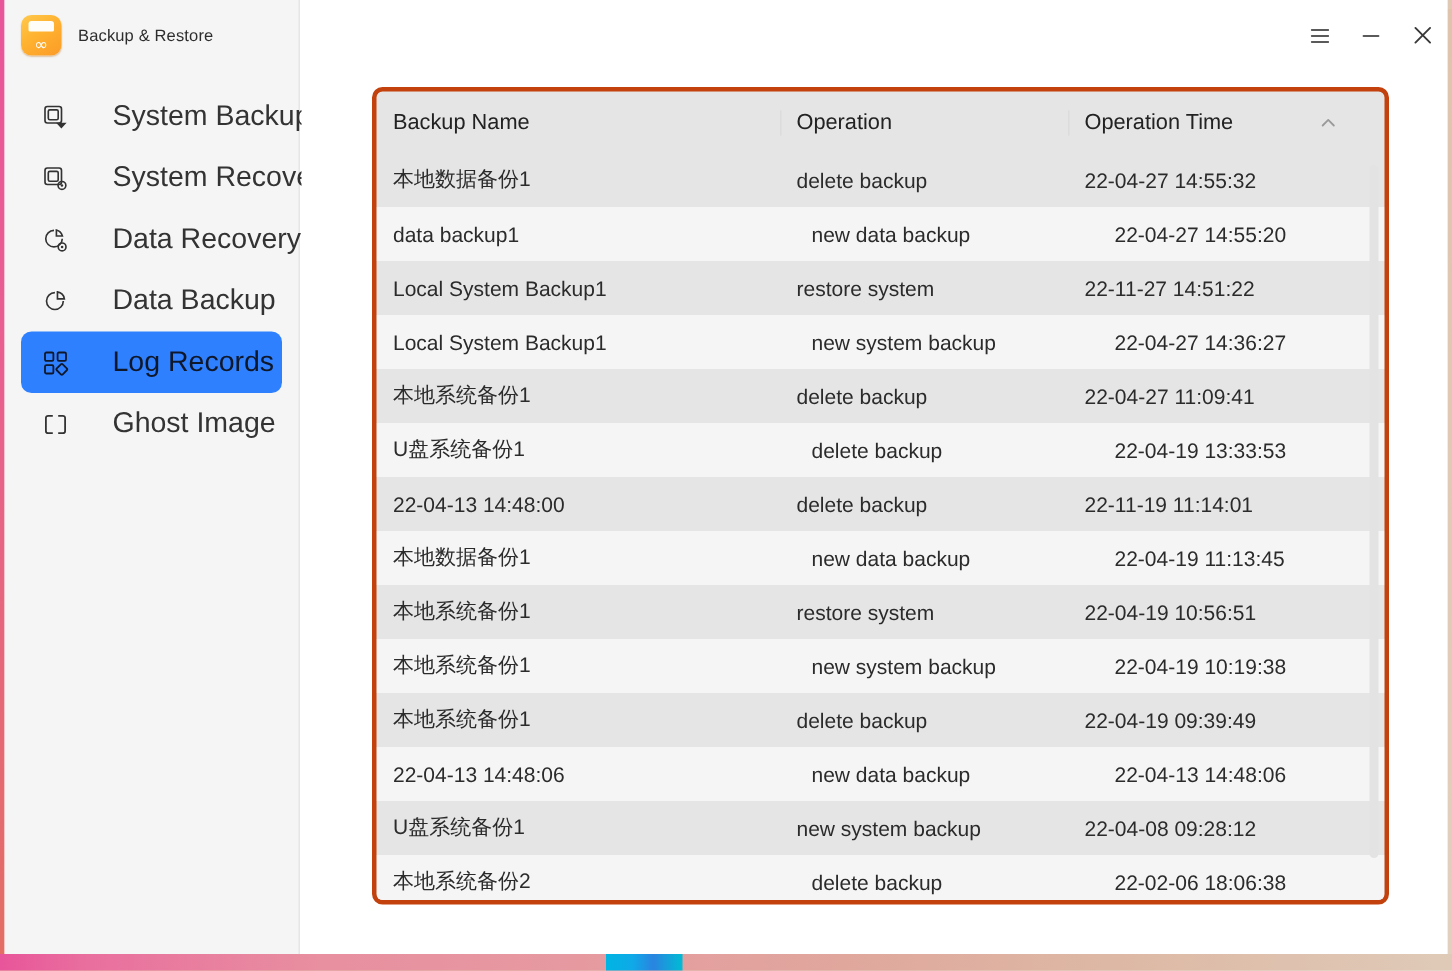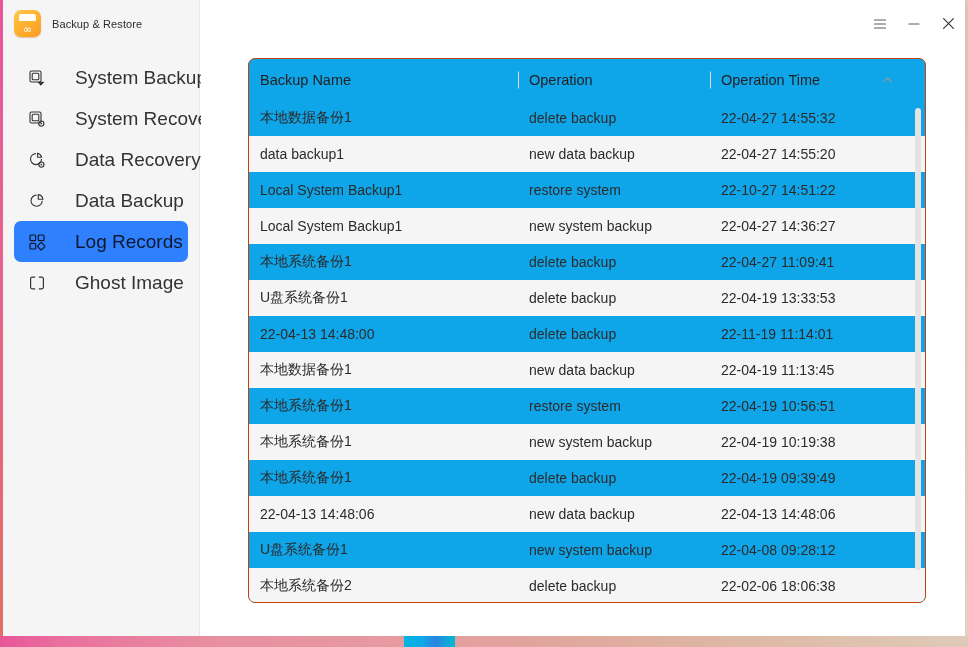--- a/index.html
+++ b/index.html
@@ -158,35 +158,35 @@
     right: 0; bottom: 0;
     background: #ffffff;
   }
 
   #table-card {
     position: absolute;
     left: 47px;
     top: 58px;
     width: 678px;
     height: 545px;
-    border: 1px solid #c2410c;
+    border: 3px solid #c2410c;
     border-radius: 7px;
-    background: #0ea5e9;
+    background: #e5e5e5;
     overflow: hidden;
   }
 
   .trow {
     display: flex;
     align-items: center;
     height: 36px;
     padding-left: 0px;
     font-size: 14px;
     color: #2b2b2b;
   }
-  .trow.alt { background: #f5f5f5; }
+  .trow.alt { background: #f5f5f5; justify-content: space-between; }
 
   #thead {
     height: 41px;
     display: flex;
     align-items: center;
     font-size: 14.5px;
     color: #222222;
     position: relative;
   }
   #thead .c-name,
@@ -377,21 +377,21 @@
               <div class="c-time">22-04-27 14:55:32</div>
             </div>
             <div class="trow alt">
               <div class="c-name">data backup1</div>
               <div class="c-op">new data backup</div>
               <div class="c-time">22-04-27 14:55:20</div>
             </div>
             <div class="trow">
               <div class="c-name">Local System Backup1</div>
               <div class="c-op">restore system</div>
-              <div class="c-time">22-10-27 14:51:22</div>
+              <div class="c-time">22-11-27 14:51:22</div>
             </div>
             <div class="trow alt">
               <div class="c-name">Local System Backup1</div>
               <div class="c-op">new system backup</div>
               <div class="c-time">22-04-27 14:36:27</div>
             </div>
             <div class="trow">
               <div class="c-name">本地系统备份1</div>
               <div class="c-op">delete backup</div>
               <div class="c-time">22-04-27 11:09:41</div>

